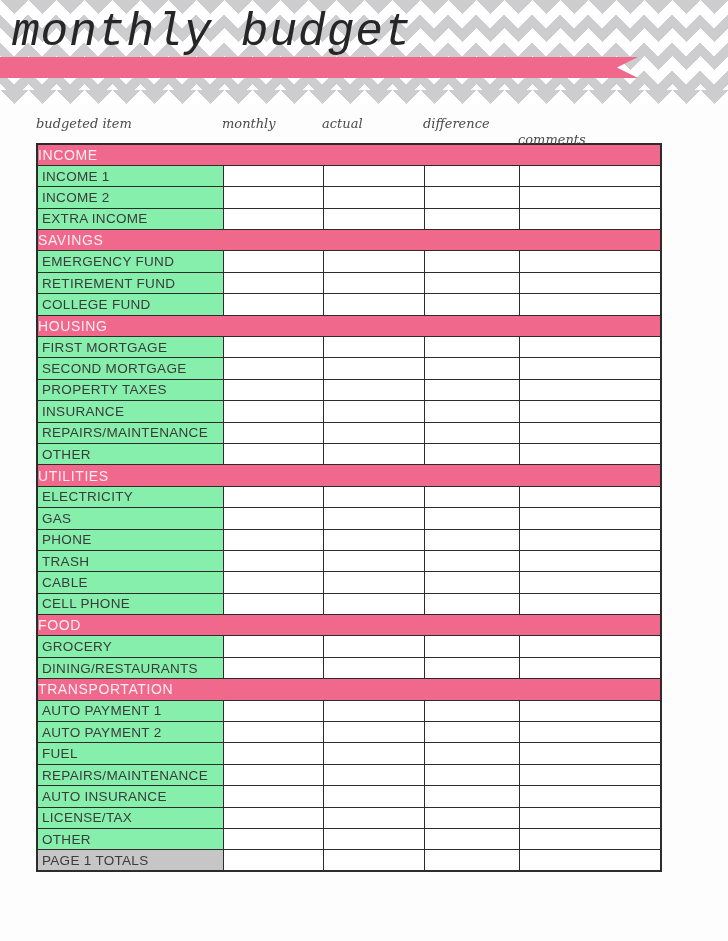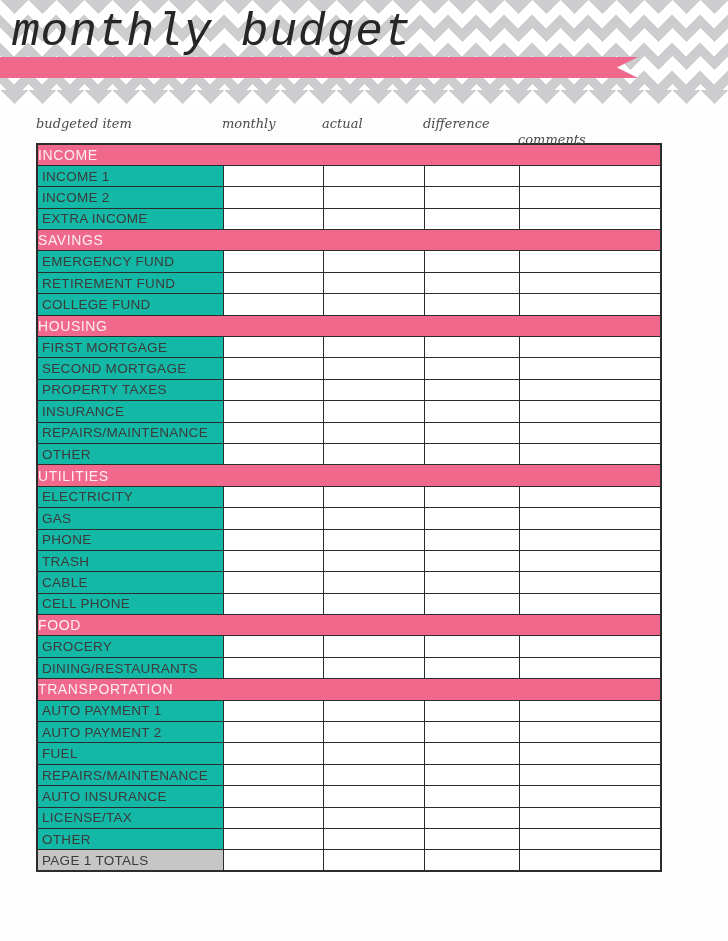--- a/index.html
+++ b/index.html
@@ -100,21 +100,21 @@
     background: var(--pink);
     color: rgba(255,255,255,0.88);
     font-size: 14px;
     letter-spacing: 0.6px;
   }
   .budget-table td.label-cell {
     font-size: 13.5px;
     color: #3b3b3b;
     letter-spacing: 0.3px;
     padding-left: 4px;
-    background: #14b8a6;
+    background: #86efac;
     white-space: nowrap;
     overflow: hidden;
   }
   .budget-table td.entry-cell { background: #ffffff; }
   .budget-table td.totals-cell { background: var(--totals-gray); }
 </style>
 </head>
 <body>
 
 <div class="page">

